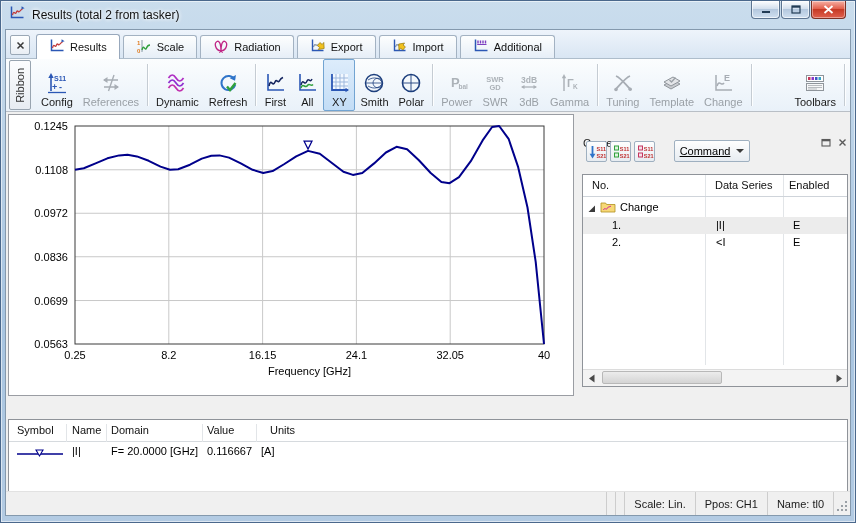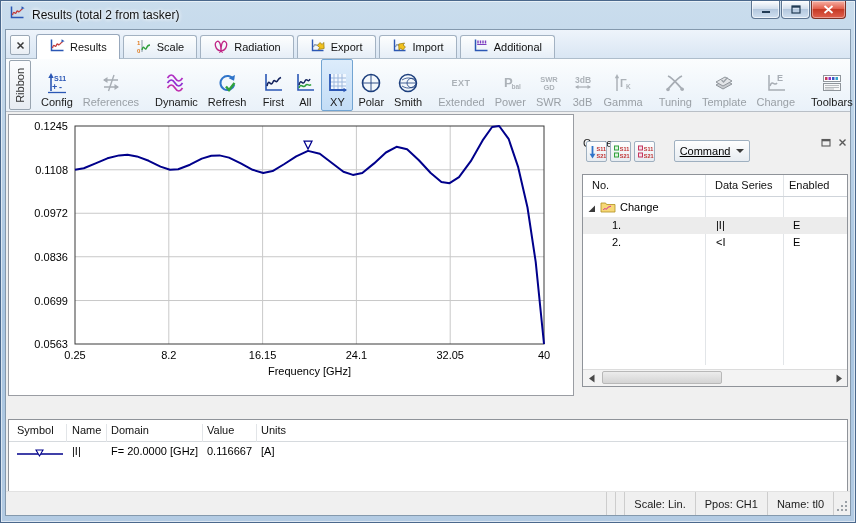--- a/index.html
+++ b/index.html
@@ -248,46 +248,38 @@
               <path d="M8 2v16M12 2v16M16 2v16M4 6h16M4 10h16M4 14h16" stroke="#9db8dd" stroke-width="1"></path>
               <path d="M4 2v16h16" fill="none" stroke="#2b57b5" stroke-width="1.8"></path>
               <path d="M21 18l-3.5-2.2v4.4z" fill="#2b57b5"></path>
             </svg>
           </div>
         <div>XY</div>
       </div>
       <div class="rbtn">
         <div class="ricon">
             <svg width="22" height="22" viewBox="0 0 22 22">
-              <circle cx="11" cy="11" r="8.5" fill="none" stroke="#1d3f7d" stroke-width="1.6"></circle>
-              <path d="M2.5 11h17M11 2.5v17" stroke="#1d3f7d" stroke-width="0.9"></path>
-            </svg>
-          </div>
-        <div>Polar</div>
-      </div>
-      <div class="rbtn">
-        <div class="ricon">
-            <svg width="22" height="22" viewBox="0 0 22 22">
               <circle cx="11" cy="11" r="8.5" fill="none" stroke="#1d3f7d" stroke-width="1.5"></circle>
               <path d="M2.5 11h17" stroke="#1d3f7d" stroke-width="0.8"></path>
               <circle cx="14.75" cy="11" r="4.75" fill="none" stroke="#1d3f7d" stroke-width="0.8"></circle>
               <path d="M19.5 11c-3-5.5-9-6.5-14.5-3M19.5 11c-3 5.5-9 6.5-14.5 3" fill="none" stroke="#1d3f7d" stroke-width="0.8"></path>
             </svg>
           </div>
         <div>Smith</div>
       </div>
+      <div class="rbtn">
+        <div class="ricon">
+            <svg width="22" height="22" viewBox="0 0 22 22">
+              <circle cx="11" cy="11" r="8.5" fill="none" stroke="#1d3f7d" stroke-width="1.6"></circle>
+              <path d="M2.5 11h17M11 2.5v17" stroke="#1d3f7d" stroke-width="0.9"></path>
+            </svg>
+          </div>
+        <div>Polar</div>
+      </div>
       <div class="rsep"></div>
-      <div class="rbtn dis">
-        <div class="ricon">
-            <svg width="24" height="22" viewBox="0 0 24 22">
-              <text x="12" y="14" text-anchor="middle" font-size="9" font-weight="bold" fill="#acb2b8" letter-spacing="0.5">EXT</text>
-            </svg>
-          </div>
-        <div>Extended</div>
-      </div>
       <div class="rbtn dis">
         <div class="ricon">
             <svg width="22" height="22" viewBox="0 0 22 22">
               <text x="5" y="15" font-size="13" font-weight="bold" fill="#acb2b8">P</text>
               <text x="12.5" y="17" font-size="6.5" font-weight="bold" fill="#acb2b8">bal</text>
             </svg>
           </div>
         <div>Power</div>
       </div>
       <div class="rbtn dis">
@@ -503,21 +495,21 @@
                   <path d="M1.5 1.5l6 6M7.5 1.5l-6 6" stroke="#5a5a5a" stroke-width="1.4"></path>
                 </svg></span>
           </span>
         </div>
         <div class="values-box">
           <div class="vb-header">
             <span style="left:8px;">Symbol</span>
             <span style="left:63px;">Name</span>
             <span style="left:102px;">Domain</span>
             <span style="left:198px;">Value</span>
-            <span style="left:252px;">Units</span>
+            <span style="left:261px;">Units</span>
             <span class="vb-colsep" style="left:57px;"></span>
             <span class="vb-colsep" style="left:97px;"></span>
             <span class="vb-colsep" style="left:193px;"></span>
             <span class="vb-colsep" style="left:247px;"></span>
           </div>
           <div class="vb-row">
             <span class="sym" style="left:7px;"><svg width="48" height="12">
                   <path d="M1 7h46" stroke="#00008b" stroke-width="1.6"></path>
                   <path d="M20 3h7l-3.5 6z" fill="#fff" stroke="#00008b" stroke-width="1.1"></path>
                 </svg></span>

